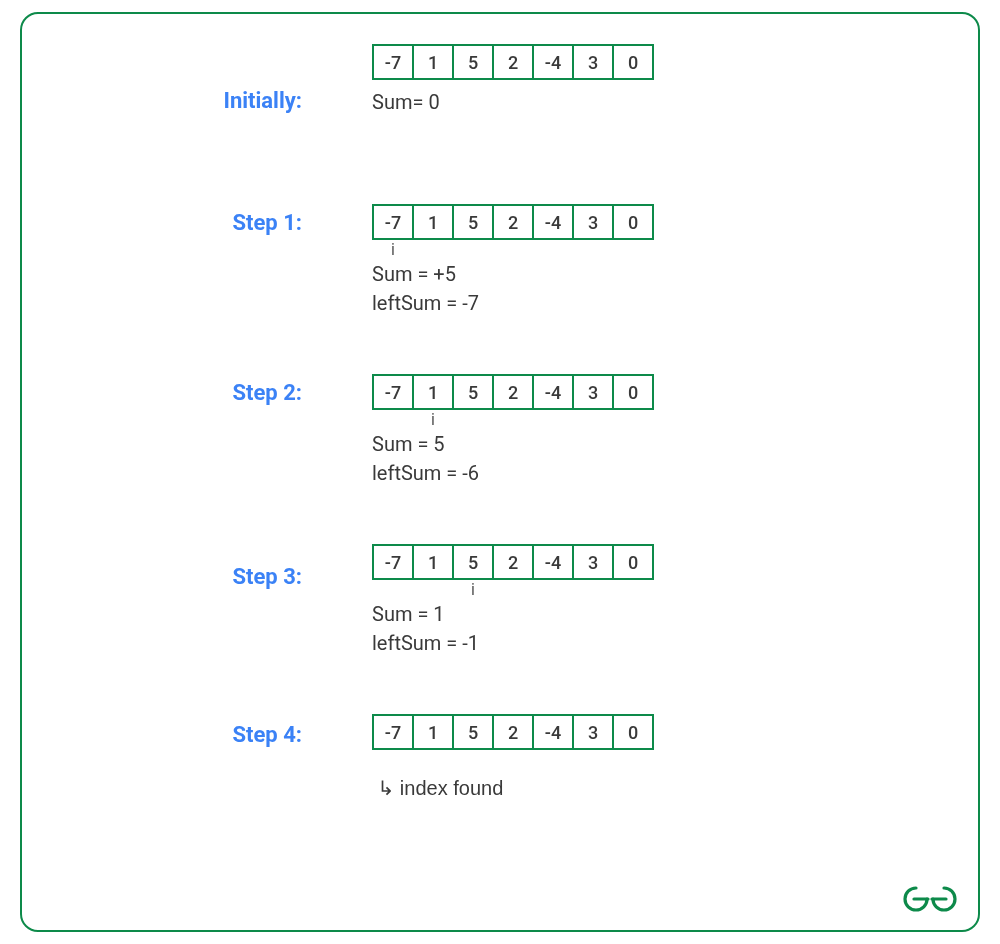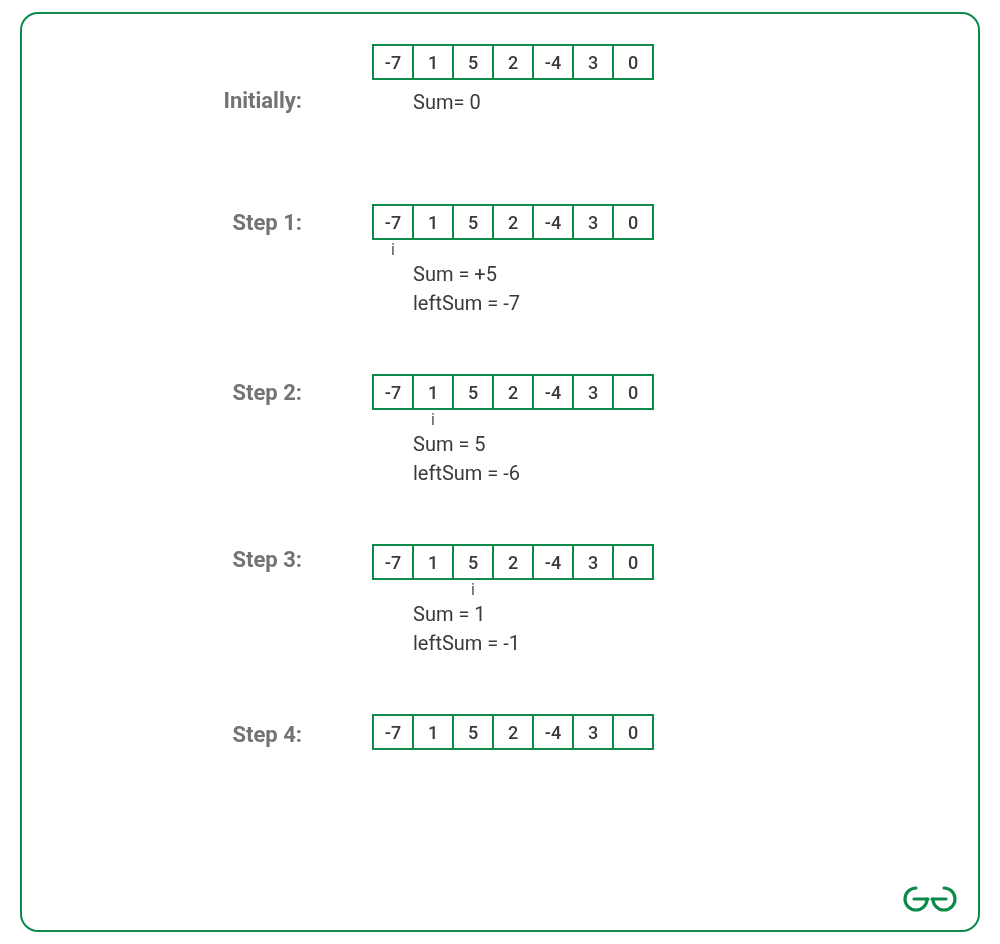--- a/index.html
+++ b/index.html
@@ -24,21 +24,21 @@
     left:0; top:0; right:0; bottom:0;
   }
   .row{
     position:absolute;
     left:0;
     width:100%;
   }
   .step-label{
     position:absolute;
     font-weight:700;
-    color:#737373;
+    color:#3b82f6;
     font-size:22px;
     text-align:right;
     width:280px;
   }
   .arr{
     position:absolute;
     left:350px;
     display:flex;
   }
   .cell{
@@ -62,21 +62,21 @@
     width:42px;
     text-align:center;
   }
   .info{
     position:absolute;
     left:350px;
     font-size:20px;
     color:#3a3a3a;
     line-height:1.45;
   }
-  .info div{white-space:pre;margin-left:41px;}
+  .info div{white-space:pre;}
   .logo{
     position:absolute;
     right:20px;
     bottom:14px;
   }
   .logo svg{display:block;}
   .arrow-char{font-family:Arial,sans-serif;}
 </style>
 </head>
 <body>
@@ -130,21 +130,21 @@
         <div class="cell">0</div>
       </div>
       <div class="ptr" style="left:390px; top:36px;">i</div>
       <div class="info" style="top:56px;">
         <div>Sum = 5</div>
         <div>leftSum = -6</div>
       </div>
     </div>
 
     <div class="row" style="top:530px;">
-      <div class="step-label" style="top:3px;">Step 3:</div>
+      <div class="step-label" style="top:20px;">Step 3:</div>
       <div class="arr">
         <div class="cell">-7</div>
         <div class="cell">1</div>
         <div class="cell">5</div>
         <div class="cell">2</div>
         <div class="cell">-4</div>
         <div class="cell">3</div>
         <div class="cell">0</div>
       </div>
       <div class="ptr" style="left:430px; top:36px;">i</div>
@@ -159,20 +159,21 @@
       <div class="arr">
         <div class="cell">-7</div>
         <div class="cell">1</div>
         <div class="cell">5</div>
         <div class="cell">2</div>
         <div class="cell">-4</div>
         <div class="cell">3</div>
         <div class="cell">0</div>
       </div>
       <div class="info" style="top:60px;">
+        <div class="arrow-char"> ↳ index found</div>
       </div>
     </div>
 
     <div class="logo">
       <svg width="56" height="34" viewBox="0 0 56 34">
         <g fill="none" stroke="#0d8a4a" stroke-width="3.2" stroke-linecap="round">
           <path d="M25 17 A11 11 0 1 1 14 6"></path>
           <line x1="12" y1="17" x2="26" y2="17"></line>
           <path d="M31 17 A11 11 0 1 0 42 6"></path>
           <line x1="30" y1="17" x2="44" y2="17"></line>

